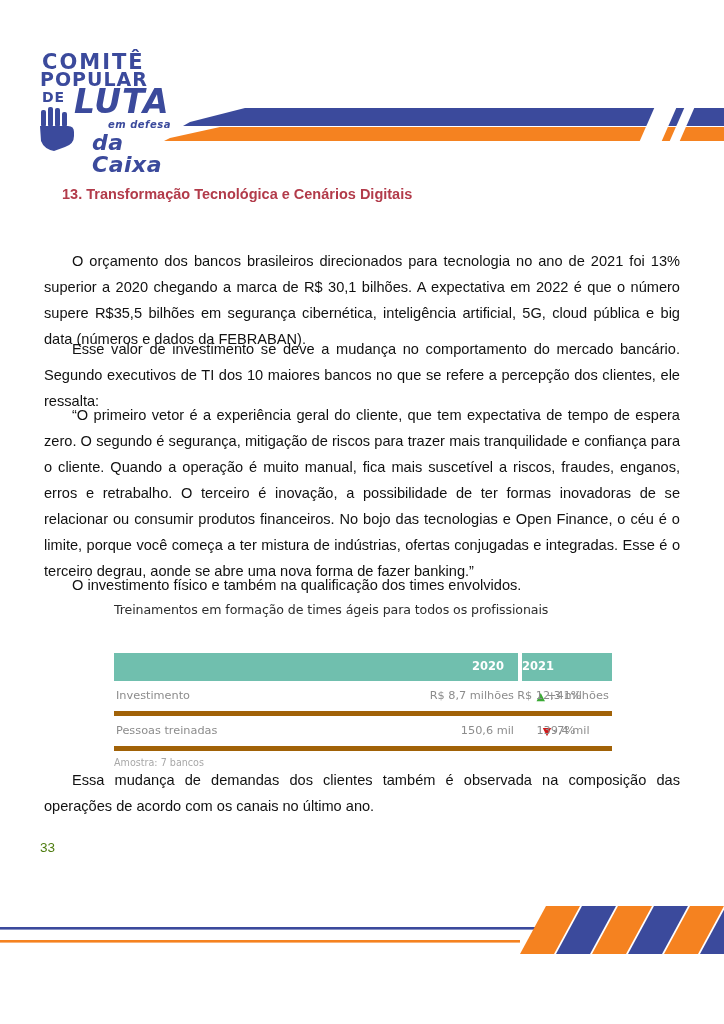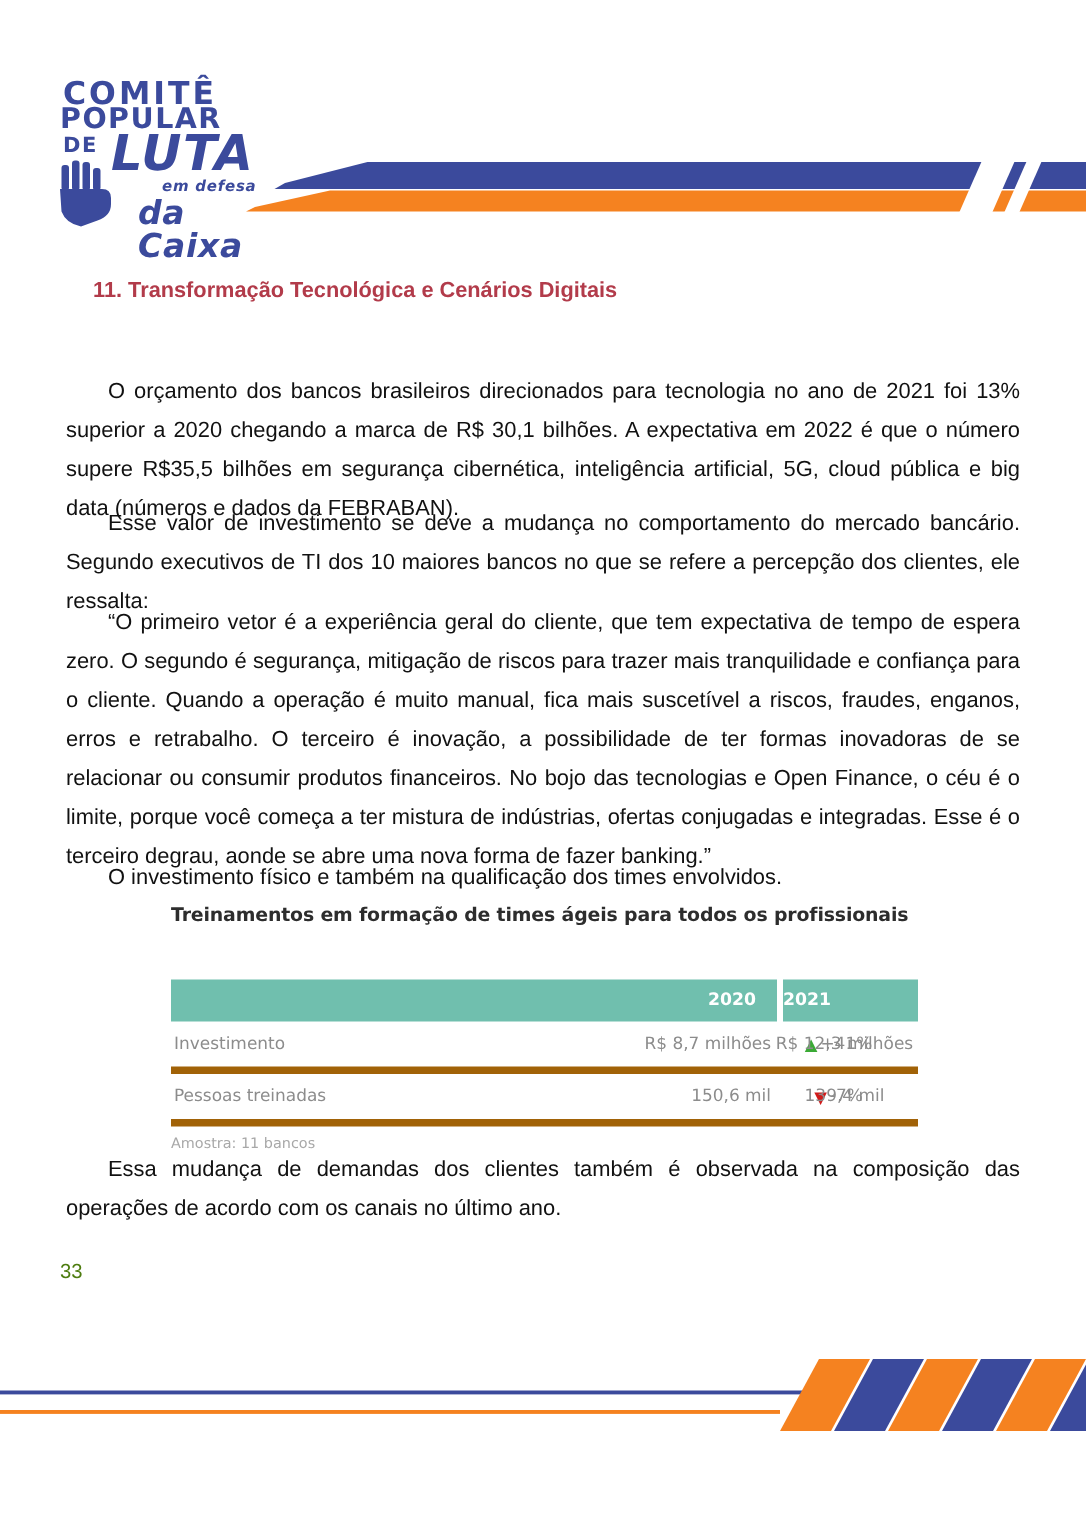--- a/index.html
+++ b/index.html
@@ -124,21 +124,21 @@
   
   #figure-table {
     position: absolute;
     left: 110px;
     top: 602px;
     width: 502px;
     background: #ffffff;
   }
   #figure-title {
     font-size: 12.6px;
-    font-weight: bold;
+    font-weight: normal;
     color: #2d2d2d;
     font-family: "DejaVu Sans", sans-serif;
     margin: 0 0 7px 4px;
     letter-spacing: -0.1px;
   }
   #table-header-row {
     position: relative;
     height: 28px;
     width: 502px;
     margin-top: 36px;
@@ -281,21 +281,21 @@
   <svg id="banner-stripes" viewBox="0 0 574 45" preserveAspectRatio="none">
     <polygon points="40,22 95,8 574,8 574,26 33,26" fill="#3b4a9c"></polygon>
     <polygon points="20,38 70,27 574,27 574,41 14,41" fill="#f58220"></polygon>
     <polygon points="506,4 528,4 510,45 488,45" fill="#ffffff"></polygon>
     <polygon points="536,4 546,4 528,45 518,45" fill="#ffffff"></polygon>
   </svg>
 </div>
 
 <div id="content">
 
-  <div id="section-heading">11. Transformação Tecnológica e Cenários Digitais</div>
+  <div id="section-heading">13. Transformação Tecnológica e Cenários Digitais</div>
 
   <p id="para-1" class="para indent">O orçamento dos bancos brasileiros direcionados para tecnologia no ano de 2021 foi 13% superior a 2020 chegando a marca de R$ 30,1 bilhões. A expectativa em 2022 é que o número supere R$35,5 bilhões em segurança cibernética, inteligência artificial, 5G, cloud pública e big data (números e dados da FEBRABAN).</p>
   <p id="para-2" class="para indent">Esse valor de investimento se deve a mudança no comportamento do mercado bancário. Segundo executivos de TI dos 10 maiores bancos no que se refere a percepção dos clientes, ele ressalta:</p>
   <p id="para-3" class="para indent">“O primeiro vetor é a experiência geral do cliente, que tem expectativa de tempo de espera zero. O segundo é segurança, mitigação de riscos para trazer mais tranquilidade e confiança para o cliente. Quando a operação é muito manual, fica mais suscetível a riscos, fraudes, enganos, erros e retrabalho. O terceiro é inovação, a possibilidade de ter formas inovadoras de se relacionar ou consumir produtos financeiros. No bojo das tecnologias e Open Finance, o céu é o limite, porque você começa a ter mistura de indústrias, ofertas conjugadas e integradas. Esse é o terceiro degrau, aonde se abre uma nova forma de fazer banking.”</p>
   <p id="para-4" class="para indent">O investimento físico e também na qualificação dos times envolvidos.</p>
 
   <div id="figure-table">
     <div id="figure-title">Treinamentos em formação de times ágeis para todos os profissionais</div>
 
     <div id="table-header-row">
@@ -314,21 +314,21 @@
       <span class="cell-v2021">R$ 12,3 milhões</span>
     </div>
 
     <div class="table-row">
       <span class="cell-label">Pessoas treinadas</span>
       <span class="cell-v2020">150,6 mil</span>
       <span class="cell-delta"><span class="delta-arrow delta-down">▼</span><span>-7%</span></span>
       <span class="cell-v2021">139,4 mil</span>
     </div>
 
-    <div id="figure-footnote">Amostra: 11 bancos</div>
+    <div id="figure-footnote">Amostra: 7 bancos</div>
   </div>
 
   <p id="para-5" class="para indent">Essa mudança de demandas dos clientes também é observada na composição das operações de acordo com os canais no último ano.</p>
 
   <div id="page-number">33</div>
 </div>
 
 <svg id="footer-graphic" viewBox="0 0 724 80" preserveAspectRatio="none">
   <rect x="0" y="31" width="540" height="2.6" fill="#3b4a9c"></rect>
   <rect x="0" y="44" width="520" height="2.6" fill="#f58220"></rect>

